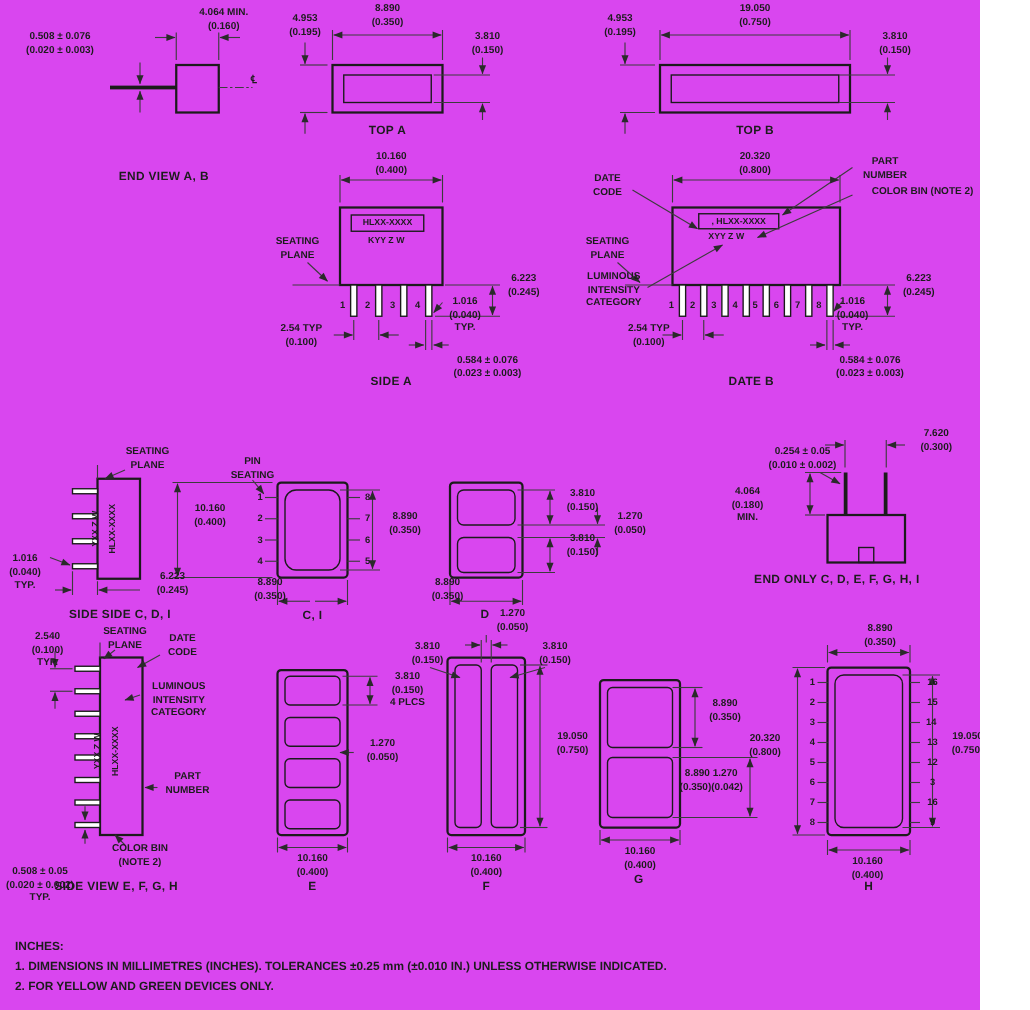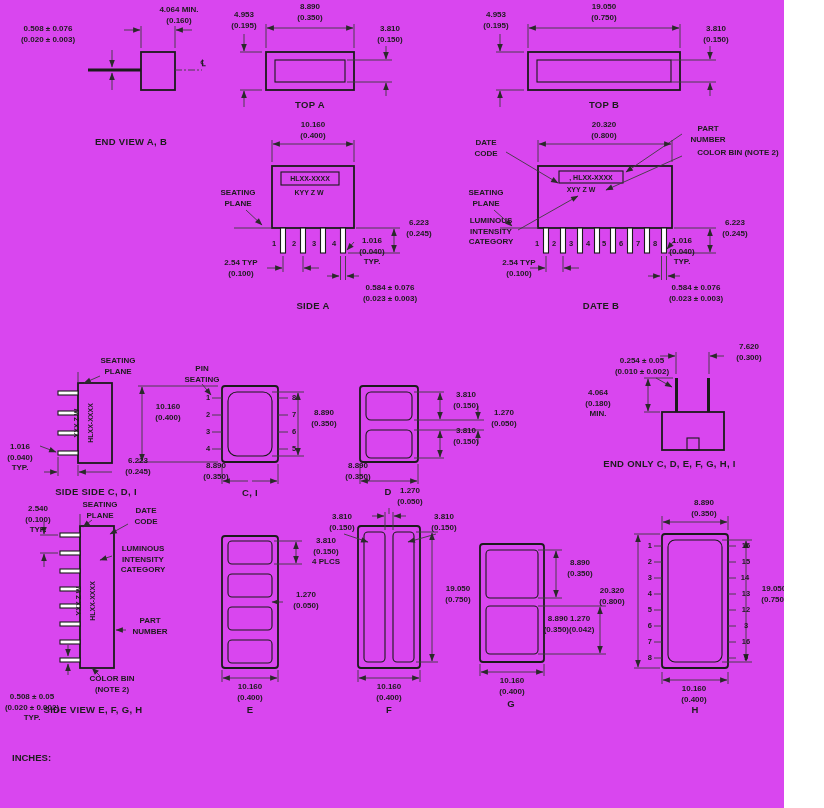--- a/index.html
+++ b/index.html
@@ -511,14 +511,16 @@
 <div class="lbl pin l" style="left:739px;top:621px;width:14px">3</div>
 <div class="lbl pin l" style="left:739px;top:637px;width:14px">16</div>
 <div class="lbl pin l" style="left:739px;top:653px;width:14px">9</div>
 <div class="lbl l" style="left:752px;top:584px;width:44px">19.050
 (0.750)</div>
 <div class="lbl" style="left:668px;top:684px;width:52px">10.160
 (0.400)</div>
 <div class="lbl cap" style="left:688px;top:704px;width:14px">H</div>
 
 <div class="note" style="position:absolute;left:12px;top:752px;width:120px">INCHES:</div>
+<div class="note" style="position:absolute;left:12px;top:768px;width:800px">1. DIMENSIONS IN MILLIMETRES (INCHES). TOLERANCES ±0.25 mm (±0.010 IN.) UNLESS OTHERWISE INDICATED.</div>
+<div class="note" style="position:absolute;left:12px;top:784px;width:500px">2. FOR YELLOW AND GREEN DEVICES ONLY.</div>
 
 </div>
 
 </body></html>

